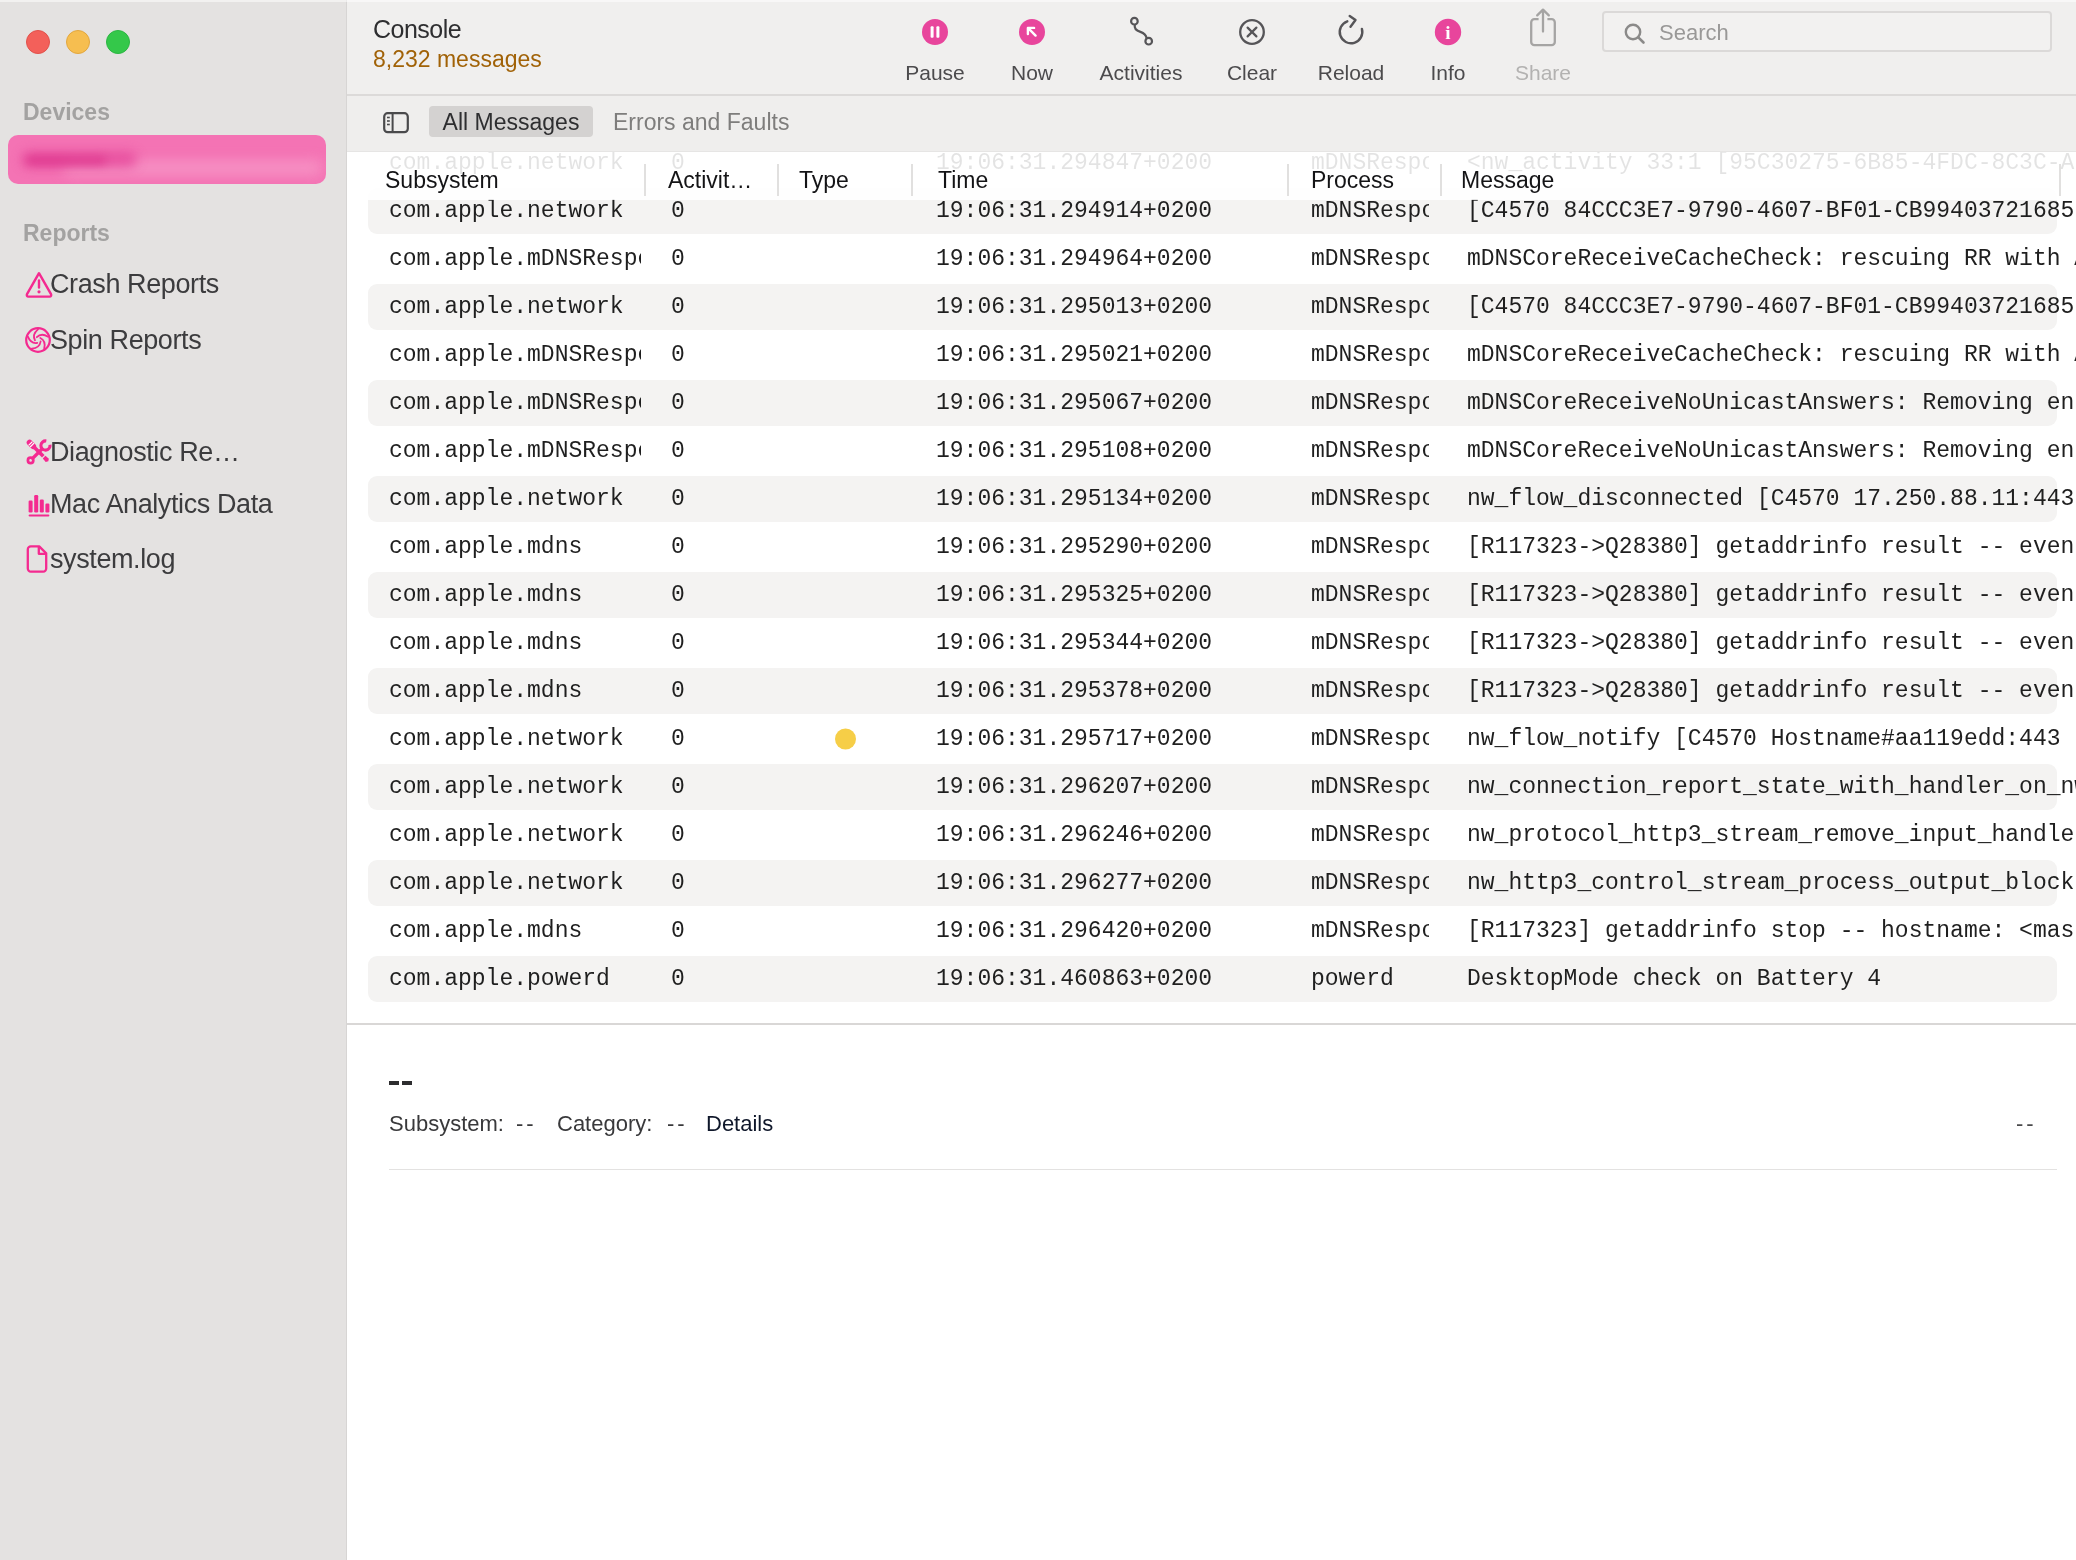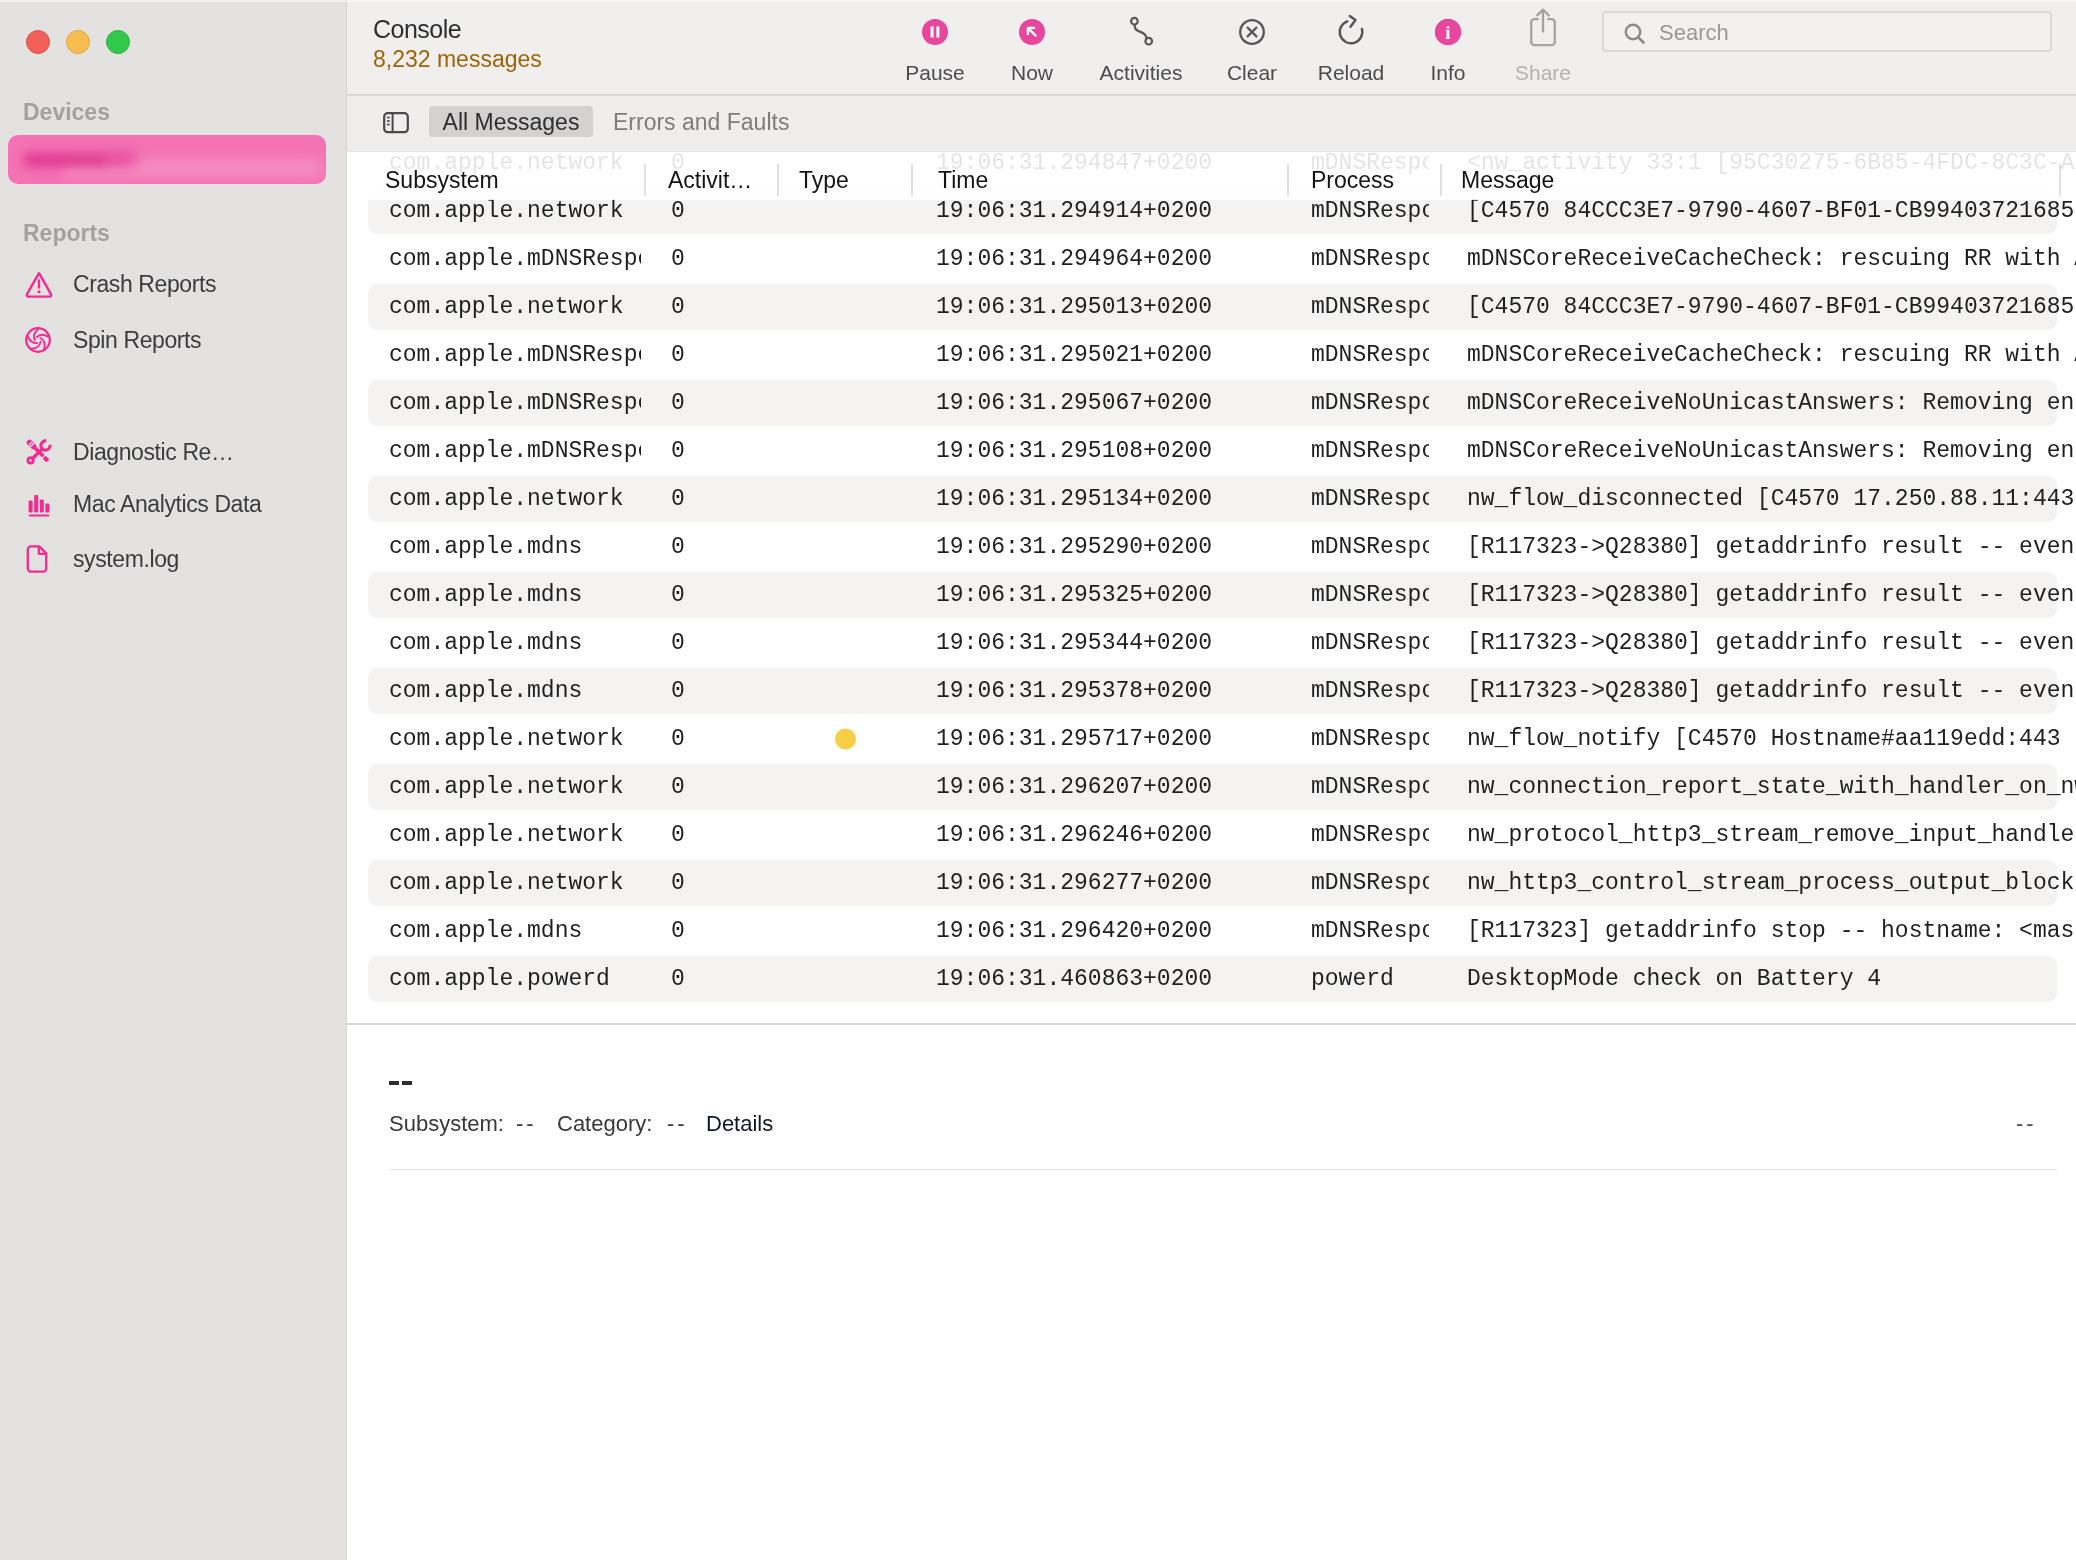--- a/index.html
+++ b/index.html
@@ -8,21 +8,21 @@
 .tl{position:absolute;top:30px;width:24px;height:24px;border-radius:50%}
 #tl-r{left:26px;background:#f3605a;border:1px solid #e2514b}
 #tl-y{left:66px;background:#f6be50;border:1px solid #e3a73e}
 #tl-g{left:106px;background:#34c84a;border:1px solid #2cb643}
 .shead{position:absolute;left:23px;font-size:23px;font-weight:700;color:#a3a2a1;letter-spacing:0}
 #sel{position:absolute;left:8px;top:135px;width:318px;height:49px;border-radius:10px;background:#f473b4;overflow:hidden}
 #sel .blur1{position:absolute;left:14px;top:17px;width:115px;height:15px;background:#e23b93;border-radius:8px;filter:blur(6px);opacity:.7}
 #sel .blur2{position:absolute;left:55px;top:26px;width:260px;height:14px;background:#f9a3cd;border-radius:8px;filter:blur(7px);opacity:.7}
 #sel .blur3{position:absolute;left:18px;top:21px;width:80px;height:9px;background:#d92c86;border-radius:5px;filter:blur(4px);opacity:.55}
 .sitem{position:absolute;left:0;width:347px;height:40px}
-.sitem .txt{position:absolute;left:73px;top:50%;transform:translateY(-50%);font-size:23px;color:#3c3c3e;white-space:nowrap;letter-spacing:-.4px}
+.sitem .txt{position:absolute;left:50px;top:50%;transform:translateY(-50%);font-size:27px;color:#3c3c3e;white-space:nowrap;letter-spacing:-.4px}
 .sitem svg{position:absolute;left:24px;top:50%;transform:translateY(-50%)}
 
 #toolbar{position:absolute;left:347px;top:0;width:1729px;height:96px;background:#f0efee;border-bottom:2px solid #dcdad9}
 #title{position:absolute;left:26px;top:15px;font-size:25px;font-weight:400;color:#2e2e30;letter-spacing:-.5px}
 #subtitle{position:absolute;left:26px;top:46px;font-size:23px;color:#a16207}
 .tbtn{position:absolute;top:0;width:120px;height:96px}
 .tbtn .ic{position:absolute;left:50%;top:18px;transform:translateX(-50%)}
 .tbtn .lb{position:absolute;left:50%;top:61px;transform:translateX(-50%);font-size:21px;color:#4c4b4d;white-space:nowrap}
 .tbtn.dis .lb{color:#b3b2b1}
 #search{position:absolute;left:1255px;top:11px;width:450px;height:41px;border-radius:4px;background:#f2f1f0;border:2px solid #dbd9d8}

